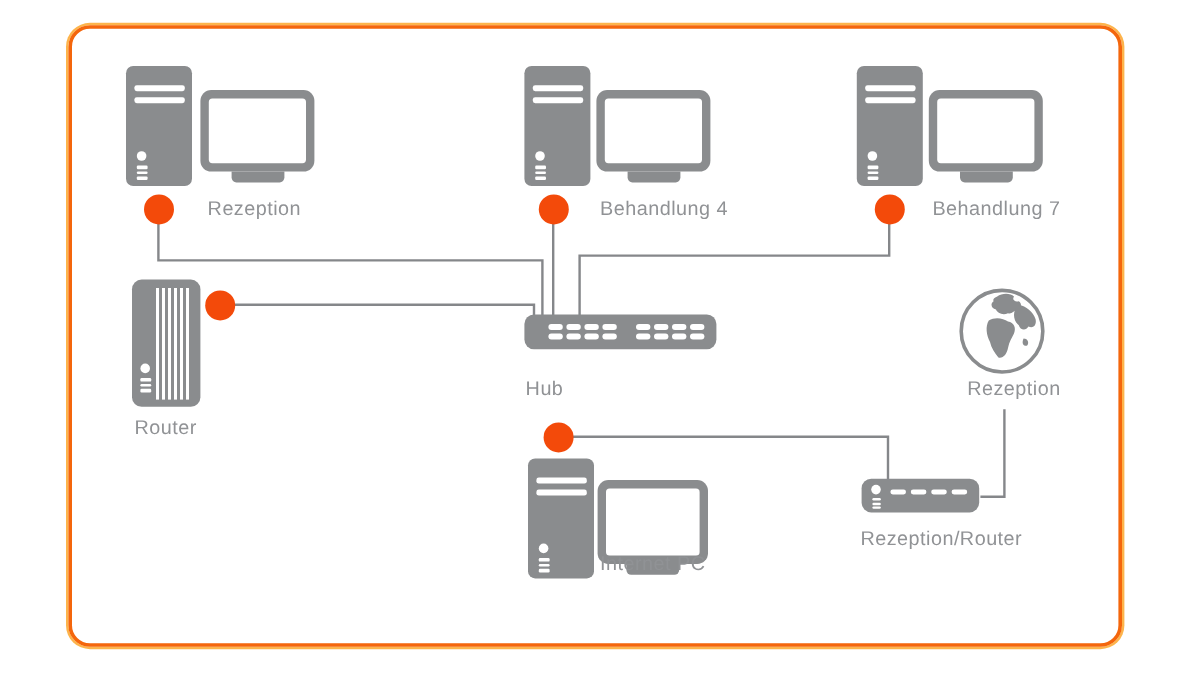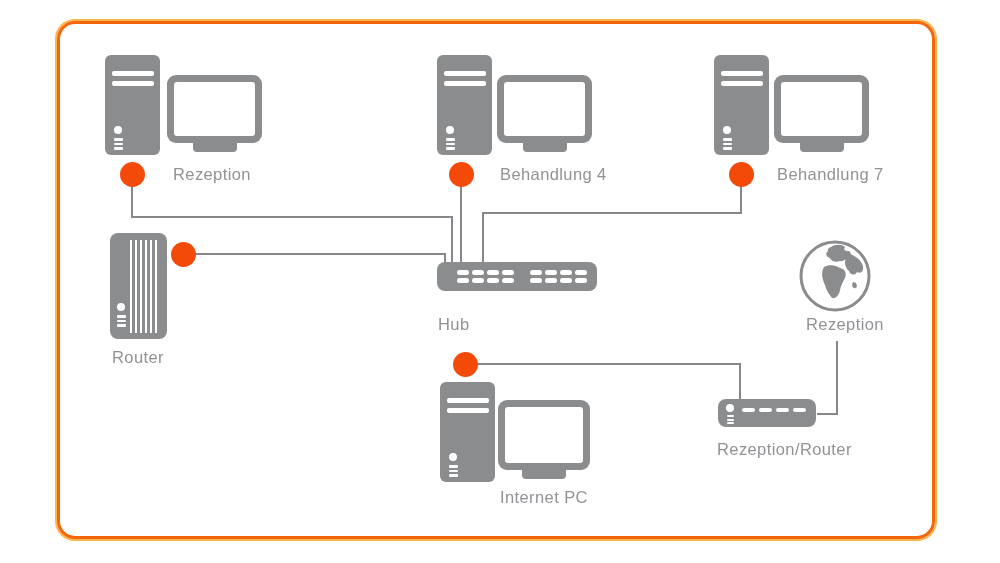--- a/index.html
+++ b/index.html
@@ -198,15 +198,15 @@
         <i></i>
         <i></i>
         <i></i>
       </div>
   </div>
   <div class="monitor" style="left:498px;top:400px;width:92px;height:70px">
     <div class="screen"></div>
   </div>
   <div class="stand" style="left:522px;top:470px"></div>
   <div class="dot" style="left:452.5px;top:351.5px"></div>
-  <div class="label" style="left:500px;top:488px">Internet PC</div>
+  <div class="label" style="left:500px;top:461px">Internet PC</div>
 
 </div>
 
 </body></html>

